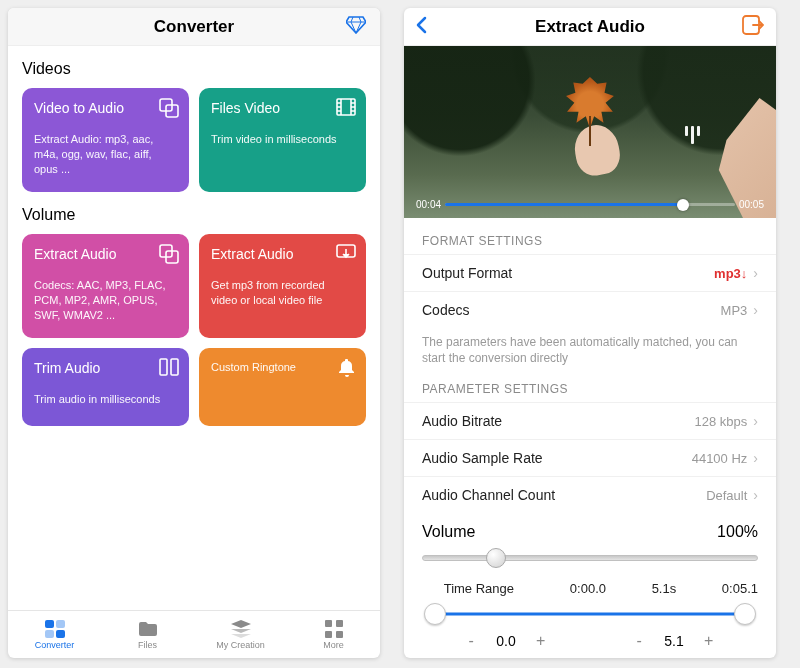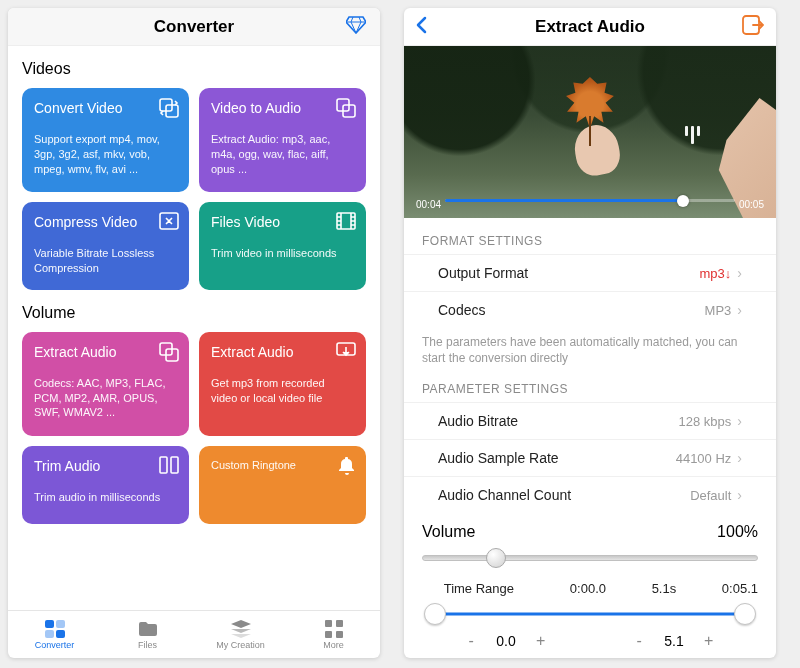--- a/index.html
+++ b/index.html
@@ -35,33 +35,33 @@
   radial-gradient(circle at 15% 20%, rgba(20,35,18,.9) 0 20%, transparent 22%),
   radial-gradient(circle at 85% 15%, rgba(24,40,22,.85) 0 22%, transparent 24%),
   radial-gradient(circle at 50% 5%, rgba(30,48,28,.7) 0 30%, transparent 32%); }
 .arm { position: absolute; right: 0; bottom: 0; width: 110px; height: 120px; background: linear-gradient(135deg,#e8c8b0 0%,#d8b296 100%); clip-path: polygon(70% 100%, 100% 100%, 100% 10%, 85% 0%, 55% 35%, 48% 60%); }
 .hand { position: absolute; left: 46%; top: 46%; width: 44px; height: 50px; background: #e8c8b0; border-radius: 50% 50% 40% 40%; transform: rotate(-10deg); }
 .leaf { position: absolute; left: 43%; top: 18%; width: 52px; height: 56px; }
 .leaf::before { content: ""; position: absolute; inset: 0; background: radial-gradient(circle at 50% 50%, #d97b2e 0 35%, #b85a1a 60%, #8a3e0e 100%); clip-path: polygon(50% 0%, 64% 12%, 82% 10%, 78% 28%, 96% 34%, 80% 46%, 94% 62%, 72% 62%, 76% 82%, 58% 70%, 50% 92%, 42% 70%, 24% 82%, 28% 62%, 6% 62%, 20% 46%, 4% 34%, 22% 28%, 18% 10%, 36% 12%); }
 .stem { position: absolute; left: 50%; top: 70%; width: 2px; height: 30px; background: #6a3a10; transform: translateX(-50%); }
 .play-icons { position: absolute; right: 76px; top: 52%; transform: translateY(-50%); display: flex; gap: 3px; }
 .play-bar { width: 3px; background: rgba(255,255,255,.95); border-radius: 1px; }
-.vp-bar { position: absolute; left: 12px; right: 12px; bottom: 8px; display: flex; gap: 4px; }
+.vp-bar { position: absolute; left: 12px; right: 12px; bottom: 8px; display: flex; align-items: center; gap: 4px; }
 .vp-time { font-size: 10px; color: #fff; }
 .vp-track { flex: 1; height: 3px; background: rgba(255,255,255,.35); border-radius: 2px; position: relative; }
 .vp-fill { position: absolute; left: 0; top: 0; bottom: 0; background: #1a73e8; border-radius: 2px; }
 .vp-knob { position: absolute; top: 50%; width: 12px; height: 12px; background: #fff; border-radius: 50%; transform: translate(-50%,-50%); box-shadow: 0 0 3px rgba(0,0,0,.4); }
 
 .settings { flex: 1; overflow: hidden; }
 .sect-hdr { font-size: 12px; letter-spacing: .5px; color: #8a8a8a; padding: 16px 18px 6px; }
-.row { display: flex; align-items: center; padding: 10px 34px; border-top: 1px solid #f0f0f0; font-size: 14px; }
+.row { display: flex; align-items: center; padding: 10px 18px; border-top: 1px solid #f0f0f0; font-size: 14px; }
 .row:first-of-type { border-top: 1px solid #e5e5e5; }
 .row-label { flex: 1; color: #222; }
 .row-val { color: #9a9a9a; font-size: 13px; margin-right: 6px; }
-.row-val.red { color: #e03030; }
+.row-val.red { color: #e03030; font-weight: bold; }
 .chev { color: #bdbdbd; font-size: 14px; }
 .hint { font-size: 12px; color: #9a9a9a; padding: 6px 18px 0; line-height: 1.35; }
 
 .vol-row { padding: 10px 18px 4px; display: flex; font-size: 16px; }
 .vol-track { margin: 4px 18px 0; height: 18px; position: relative; }
 .vol-rail { position: absolute; left: 0; right: 0; top: 50%; height: 6px; background: linear-gradient(180deg,#c8c8c8,#e4e4e4); border-radius: 3px; transform: translateY(-50%); border: 1px solid #c0c0c0; }
 .vol-knob { position: absolute; top: 50%; width: 20px; height: 20px; background: radial-gradient(circle at 35% 30%,#fff,#d0d0d0); border: 1px solid #aaa; border-radius: 50%; transform: translate(-50%,-50%); }
 
 .tr-row { padding: 14px 18px 2px; display: flex; font-size: 13px; text-align: right; }
 .tr-row span:first-child { flex: 0 0 92px; color: #222; }
@@ -83,43 +83,26 @@
     <span class="hdr1-icon">
       <svg width="20" height="18" viewBox="0 0 20 18">
           <path d="M3 1h14l3 5-10 11L0 6z" fill="none" stroke="#1a73e8" stroke-width="1.6"></path>
           <path d="M7 1l-2 5 5 11 5-11-2-5M0 6h20" stroke="#1a73e8" stroke-width="1" fill="none"></path>
         </svg>
     </span>
   </div>
   <div class="content1">
     <div class="section-label">Videos</div>
     <div class="grid">
-      <div class="card" style="background:#2f8ae2">
-        <div class="card-title">Convert Video</div>
-        <div class="card-desc">Support export mp4, mov, 3gp, 3g2, asf, mkv, vob, mpeg, wmv, flv, avi ...</div>
-        <span class="card-icon"><svg width="20" height="20" viewBox="0 0 20 20" fill="none" stroke="#fff" stroke-width="1.6">
-              <rect x="1" y="1" width="12" height="12" rx="2"></rect>
-              <rect x="7" y="7" width="12" height="12" rx="2"></rect>
-              <path d="M16 3l2 2-2 2M4 17l-2-2 2-2"></path>
-            </svg></span>
-      </div>
       <div class="card" style="background:#8c57d6">
         <div class="card-title">Video to Audio</div>
         <div class="card-desc">Extract Audio: mp3, aac, m4a, ogg, wav, flac, aiff, opus ...</div>
         <span class="card-icon"><svg width="20" height="20" viewBox="0 0 20 20" fill="none" stroke="#fff" stroke-width="1.6">
               <rect x="1" y="1" width="12" height="12" rx="2"></rect>
               <rect x="7" y="7" width="12" height="12" rx="2"></rect>
-            </svg></span>
-      </div>
-      <div class="card short" style="background:#4069d6">
-        <div class="card-title">Compress Video</div>
-        <div class="card-desc">Variable Bitrate Lossless Compression</div>
-        <span class="card-icon"><svg width="20" height="18" viewBox="0 0 20 18" fill="none" stroke="#fff" stroke-width="1.6">
-              <rect x="1" y="1" width="18" height="16" rx="2"></rect>
-              <path d="M7 6l3 3-3 3M13 6l-3 3 3 3"></path>
             </svg></span>
       </div>
       <div class="card short" style="background:#17a088">
         <div class="card-title">Files Video</div>
         <div class="card-desc">Trim video in milliseconds</div>
         <span class="card-icon"><svg width="20" height="18" viewBox="0 0 20 18" fill="none" stroke="#fff" stroke-width="1.6">
               <rect x="1" y="1" width="18" height="16" rx="1"></rect>
               <path d="M5 1v16M15 1v16M1 5h4M1 9h4M1 13h4M15 5h4M15 9h4M15 13h4"></path>
             </svg></span>
       </div>

